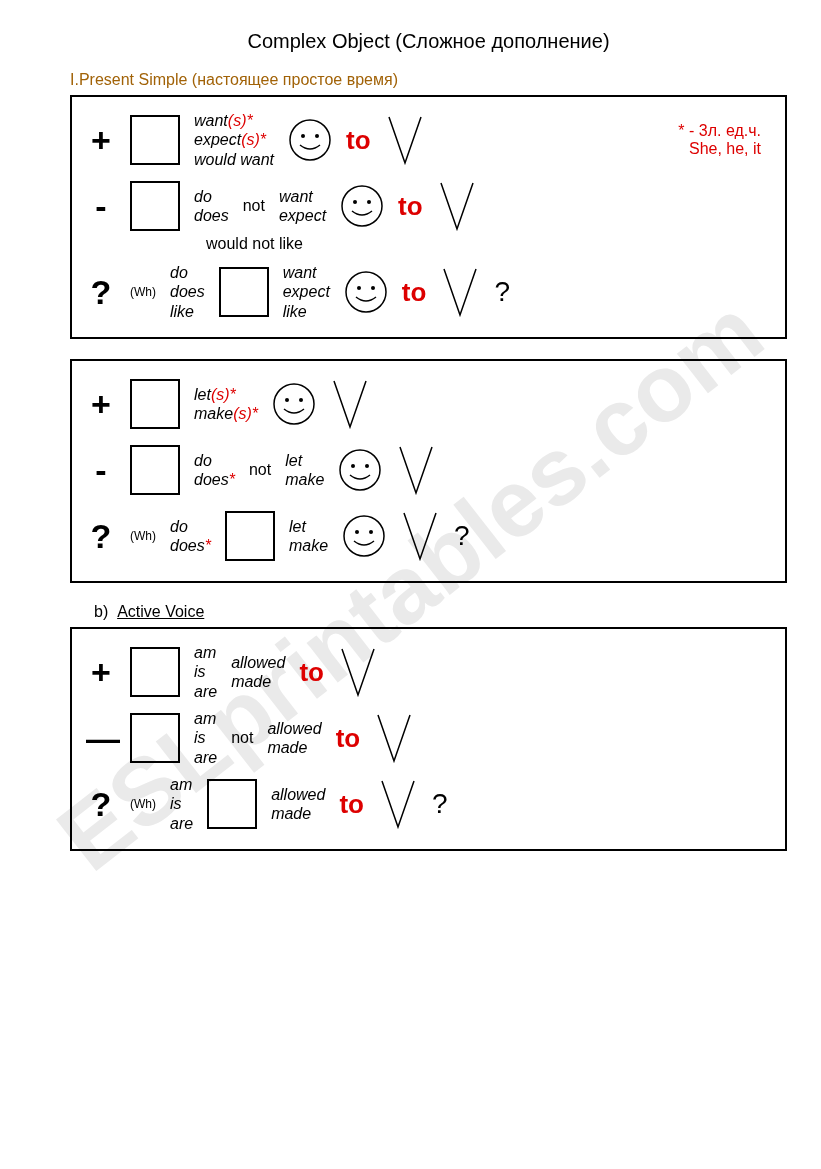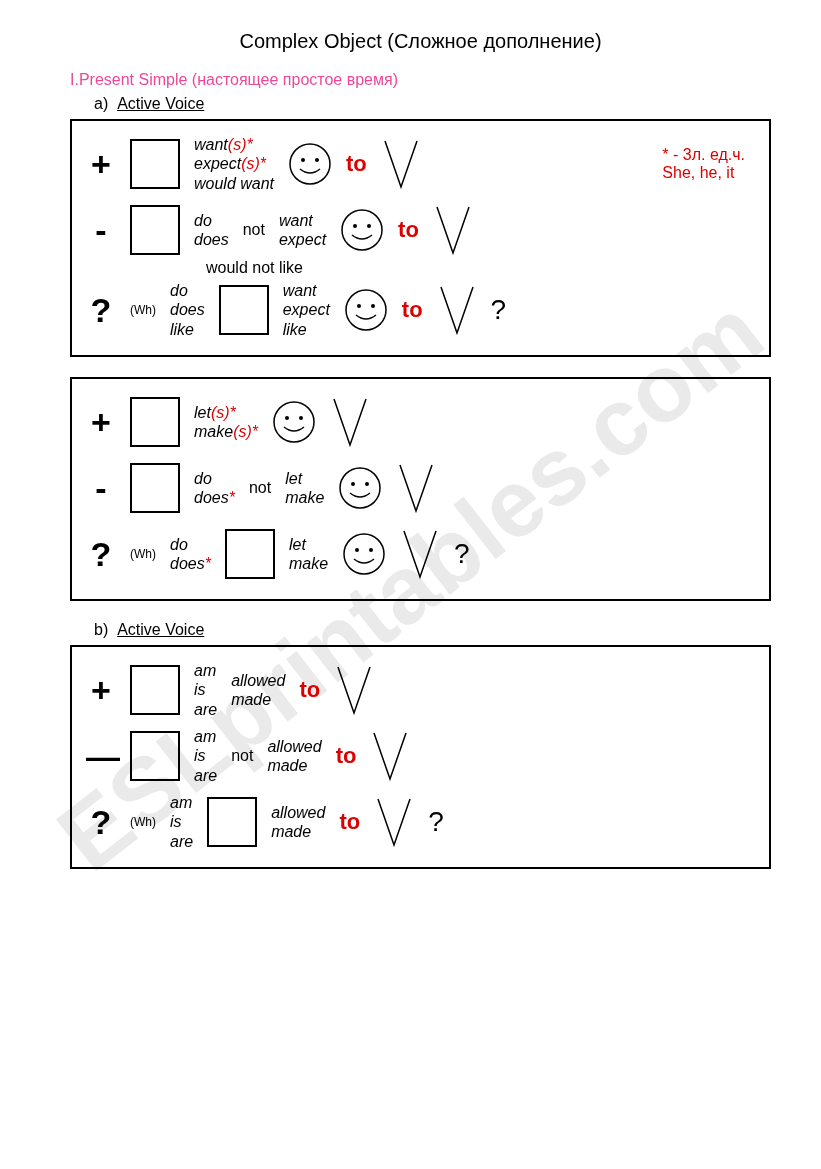--- a/index.html
+++ b/index.html
@@ -7,31 +7,31 @@
     padding: 0;
     background: #fff;
     font-family: "Comic Sans MS", cursive, sans-serif;
     width: 821px;
     height: 1169px;
     position: relative;
     font-size: 16px;
     color: #000;
   }
   .page {
-    padding: 30px 50px 30px 70px;
+    padding: 30px 34px 30px 70px;
     position: relative;
     z-index: 2;
   }
   .title {
     text-align: center;
     font-size: 20px;
     margin-bottom: 18px;
   }
   .section-heading {
-    color: #ec4899;
+    color: #a16207;
     font-size: 16px;
     margin-bottom: 6px;
   }
   .sub {
     margin-left: 24px;
     margin-bottom: 6px;
   }
   .ul { text-decoration: underline; }
   .bx {
     border: 2px solid #000;
@@ -58,39 +58,41 @@
   }
   .wh { font-size: 12px; }
   .sqbox {
     width: 46px;
     height: 46px;
     border: 2px solid #000;
     flex: none;
   }
   .stack { line-height: 1.2; font-style: italic; }
   .red { color: #d00; }
-  .redbold { color: #d00; font-weight: bold; font-size: 22px; }
+  .redbold { color: #d00; font-weight: bold; font-size: 26px; }
   .smiley {
     width: 44px;
     height: 44px;
     flex: none;
   }
   .v {
     width: 40px;
     height: 54px;
     flex: none;
   }
   .footnote {
     margin-left: auto;
     padding-right: 10px;
     color: #d00;
+    text-align: right;
   }
   .would-not {
     margin-left: 120px;
     margin-top: -4px;
+    margin-bottom: 6px;
   }
   .watermark {
     position: absolute;
     inset: 0;
     z-index: 1;
     display: flex;
     align-items: center;
     justify-content: center;
     pointer-events: none;
   }
@@ -111,23 +113,20 @@
 </div>
 
 <div class="page">
 
   <div class="title">Complex Object (Сложное дополнение)</div>
 
   <div class="section-heading">
     <span>I.</span><span>Present Simple (настоящее простое время)</span>
   </div>
 
-  <div class="sub">
-    <span>a)</span>&nbsp;&nbsp;<span class="ul">Active Voice</span>
-  </div>
 
   <div class="bx">
 
     <div class="row">
       <div class="sign">+</div>
       <div class="sqbox"></div>
       <div class="stack">
         <div><span>want</span><span class="red">(s)*</span></div>
         <div><span>expect</span><span class="red">(s)*</span></div>
         <div>would want</div>

